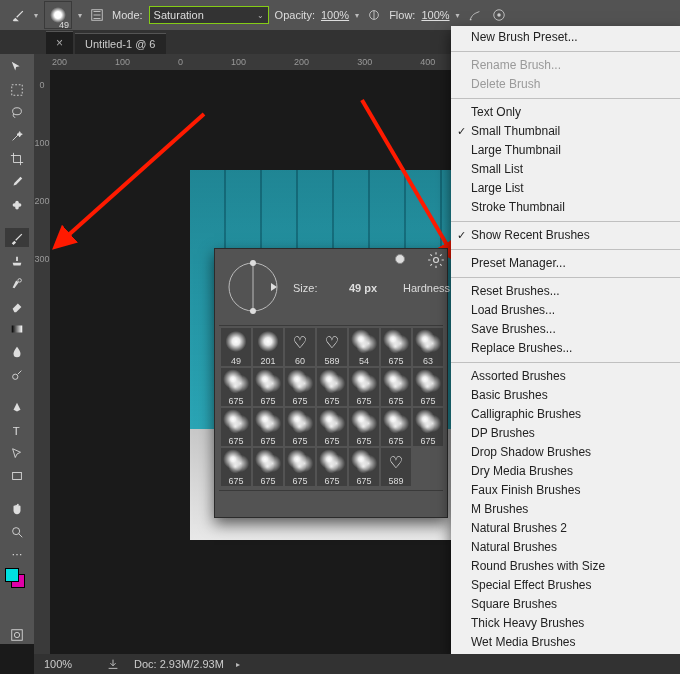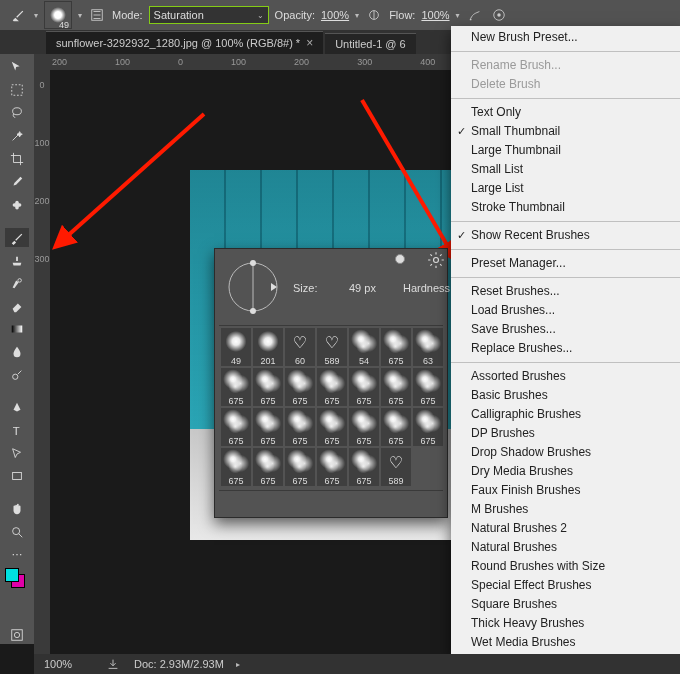--- a/index.html
+++ b/index.html
@@ -53,21 +53,21 @@
   .arrow svg { overflow:visible; }
 
   
   .brush-panel { position:absolute; left:214px; top:248px; width:234px; height:270px; background:#535353; border:1px solid #2b2b2b; box-shadow:0 6px 14px rgba(0,0,0,.6); }
   .bp-top { display:flex; padding:6px 6px 0 6px; gap:8px; }
   .bp-rotator { width:64px; height:64px; position:relative; }
   .bp-rotator svg { width:64px; height:64px; }
   .bp-sliders { flex:1; display:flex; flex-direction:row; gap:4px; padding-top:2px; }
   .bp-row { display:flex; align-items:center; gap:8px; }
   .bp-row .name { width:48px; color:#ddd; }
-  .bp-row .value { width:42px; color:#ddd; }
+  .bp-row .value { width:42px; color:#ddd;font-weight:bold; }
   .bp-slider { width:100%; height:10px; background:#3a3a3a; border-radius:2px; position:relative; }
   .bp-slider .knob { position:absolute; top:-3px; width:10px; height:10px; border-radius:50%; background:#ddd; border:1px solid #888; }
   .bp-gear { position:absolute; right:2px; top:2px; color:#ddd; width:18px; height:18px; display:flex; align-items:center; justify-content:center; }
   .bp-grid-wrap { border-top:1px solid #3a3a3a; border-bottom:1px solid #3a3a3a; margin:6px 4px 0 4px; height:166px; overflow:hidden; position:relative; }
   .bp-grid { display:grid; grid-template-columns: repeat(7, 30px); grid-auto-rows:38px; gap:2px; padding:2px; }
   .bp-cell { background:#3f3f3f; display:flex; flex-direction:column; align-items:center; justify-content:flex-end; position:relative; color:#ddd; font-size:9px; }
   .bp-cell .thumb { width:100%; flex:1; background: radial-gradient(circle at 50% 48%, #fff 0%, rgba(255,255,255,.9) 18%, rgba(255,255,255,0) 50%); }
   .bp-cell .irregular { width:100%; flex:1; background:
        radial-gradient(circle at 40% 40%, #fff 0%, rgba(255,255,255,.9) 10%, rgba(255,255,255,0) 40%),
        radial-gradient(circle at 65% 55%, rgba(255,255,255,.8) 0%, rgba(255,255,255,0) 35%),
@@ -135,21 +135,20 @@
   <div class="flat-icon">
     <svg viewBox="0 0 16 16">
         <circle cx="8" cy="8" r="6" fill="none" stroke="#ccc"></circle>
         <circle cx="8" cy="8" r="2" fill="#ccc"></circle>
       </svg>
   </div>
 </div>
 
 <div class="tab-bar">
   <div class="tab active">
-    <span>sunflower-3292932_1280.jpg @ 100% (RGB/8#) *</span>
     <span class="tab-close">×</span>
   </div>
   <div class="tab">
     <span>Untitled-1 @ 6</span>
   </div>
 </div>
 
 <div class="left-tools">
   <div class="lt-btn">
       <svg viewBox="0 0 16 16">

